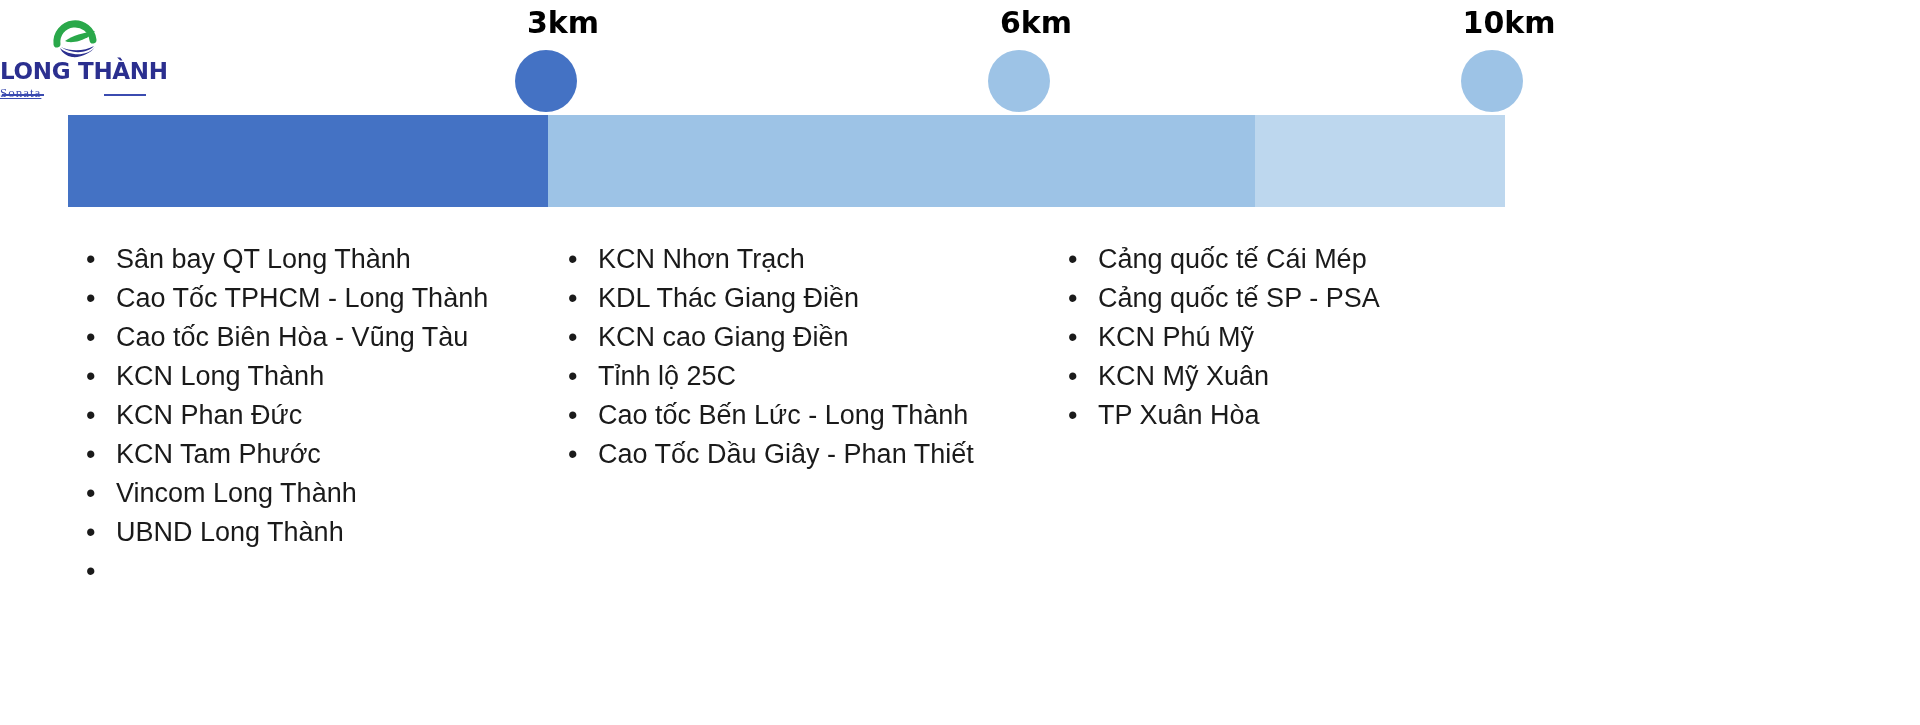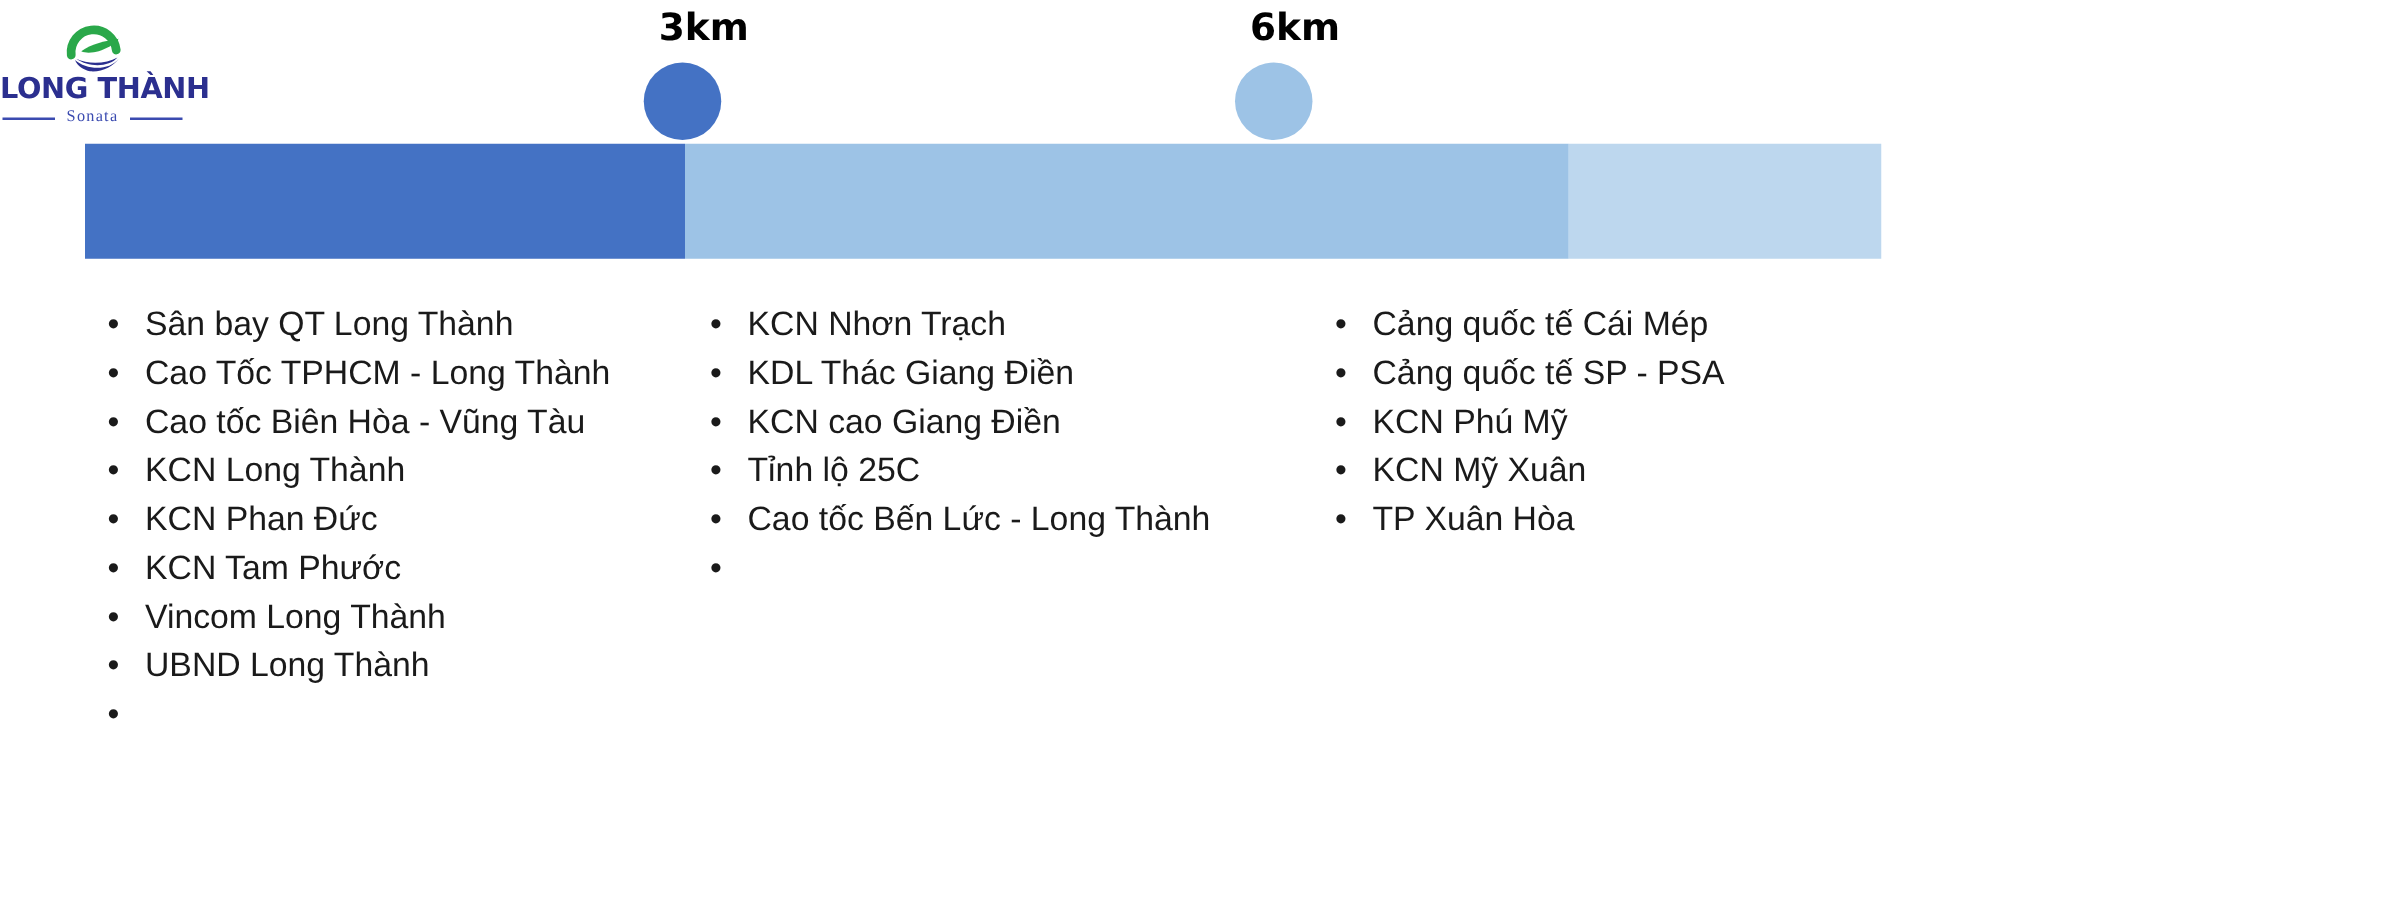--- a/index.html
+++ b/index.html
@@ -17,23 +17,23 @@
   .logo-mark{position:absolute;left:47px;top:0px;width:60px;height:42px;}
   .logo-word{
     position:absolute;left:0px;top:40px;width:148px;
     text-align:center;
     font-family:"DejaVu Sans","Liberation Sans",sans-serif;
     font-weight:bold;font-size:23px;letter-spacing:-0.3px;
     color:#2b2f8f;white-space:nowrap;
   }
   .logo-sub{
     position:absolute;left:0px;top:67px;width:148px;
-    text-align:center;
+    text-align:left;
     font-family:"Liberation Serif","DejaVu Serif",serif;
-    font-size:13px;color:#3b4bb0;letter-spacing:1px;
+    font-size:13px;color:#3b4bb0;letter-spacing:1px;text-decoration:underline;
   }
   .logo-rule{position:absolute;top:76px;height:1.5px;background:#3b4bb0;}
   .logo-rule.l{left:2px;width:42px;}
   .logo-rule.r{left:104px;width:42px;}
 
   
   .marker{position:absolute;}
   .marker .label{
     position:absolute;left:50%;transform:translateX(-50%);
     top:0px;
@@ -84,20 +84,24 @@
   </div>
 
   <div class="marker" id="m0" style="left: 486px; top: 5px; width: 120px; height: 110px;">
     <div class="label">3km</div>
     <div class="dot" style="background: rgb(68, 114, 196);"></div>
   </div>
   <div class="marker" id="m1" style="left: 959px; top: 5px; width: 120px; height: 110px;">
     <div class="label">6km</div>
     <div class="dot" style="background: rgb(157, 195, 230);"></div>
   </div>
+  <div class="marker" id="m2" style="left: 1432px; top: 5px; width: 120px; height: 110px;">
+    <div class="label">10km</div>
+    <div class="dot" style="background: rgb(157, 195, 230);"></div>
+  </div>
 
   <div class="bar" id="b0" style="left: 68px; width: 480px; background: rgb(68, 114, 196);"></div>
   <div class="bar" id="b1" style="left: 548px; width: 707px; background: rgb(157, 195, 230);"></div>
   <div class="bar" id="b2" style="left: 1255px; width: 250px; background: rgb(189, 215, 238);"></div>
 
   <div class="col" id="c0" style="left: 68px;">
     <ul>
         <li><span class="bullet">•</span><span>Sân bay QT Long Thành</span></li>
         <li><span class="bullet">•</span><span>Cao Tốc TPHCM - Long Thành</span></li>
         <li><span class="bullet">•</span><span>Cao tốc Biên Hòa - Vũng Tàu</span></li>
@@ -109,21 +113,21 @@
         <li><span class="bullet">•</span></li>
       </ul>
   </div>
   <div class="col" id="c1" style="left: 550px;">
     <ul>
         <li><span class="bullet">•</span><span>KCN Nhơn Trạch</span></li>
         <li><span class="bullet">•</span><span>KDL Thác Giang Điền</span></li>
         <li><span class="bullet">•</span><span>KCN cao Giang Điền</span></li>
         <li><span class="bullet">•</span><span>Tỉnh lộ 25C</span></li>
         <li><span class="bullet">•</span><span>Cao tốc Bến Lức - Long Thành</span></li>
-        <li><span class="bullet">•</span></li>
+        <li><span class="bullet">•</span><span>Cao Tốc Dầu Giây - Phan Thiết</span></li>
       </ul>
   </div>
   <div class="col" id="c2" style="left: 1050px;">
     <ul>
         <li><span class="bullet">•</span><span>Cảng quốc tế Cái Mép</span></li>
         <li><span class="bullet">•</span><span>Cảng quốc tế SP - PSA</span></li>
         <li><span class="bullet">•</span><span>KCN Phú Mỹ</span></li>
         <li><span class="bullet">•</span><span>KCN Mỹ Xuân</span></li>
         <li><span class="bullet">•</span><span>TP Xuân Hòa</span></li>
       </ul>

